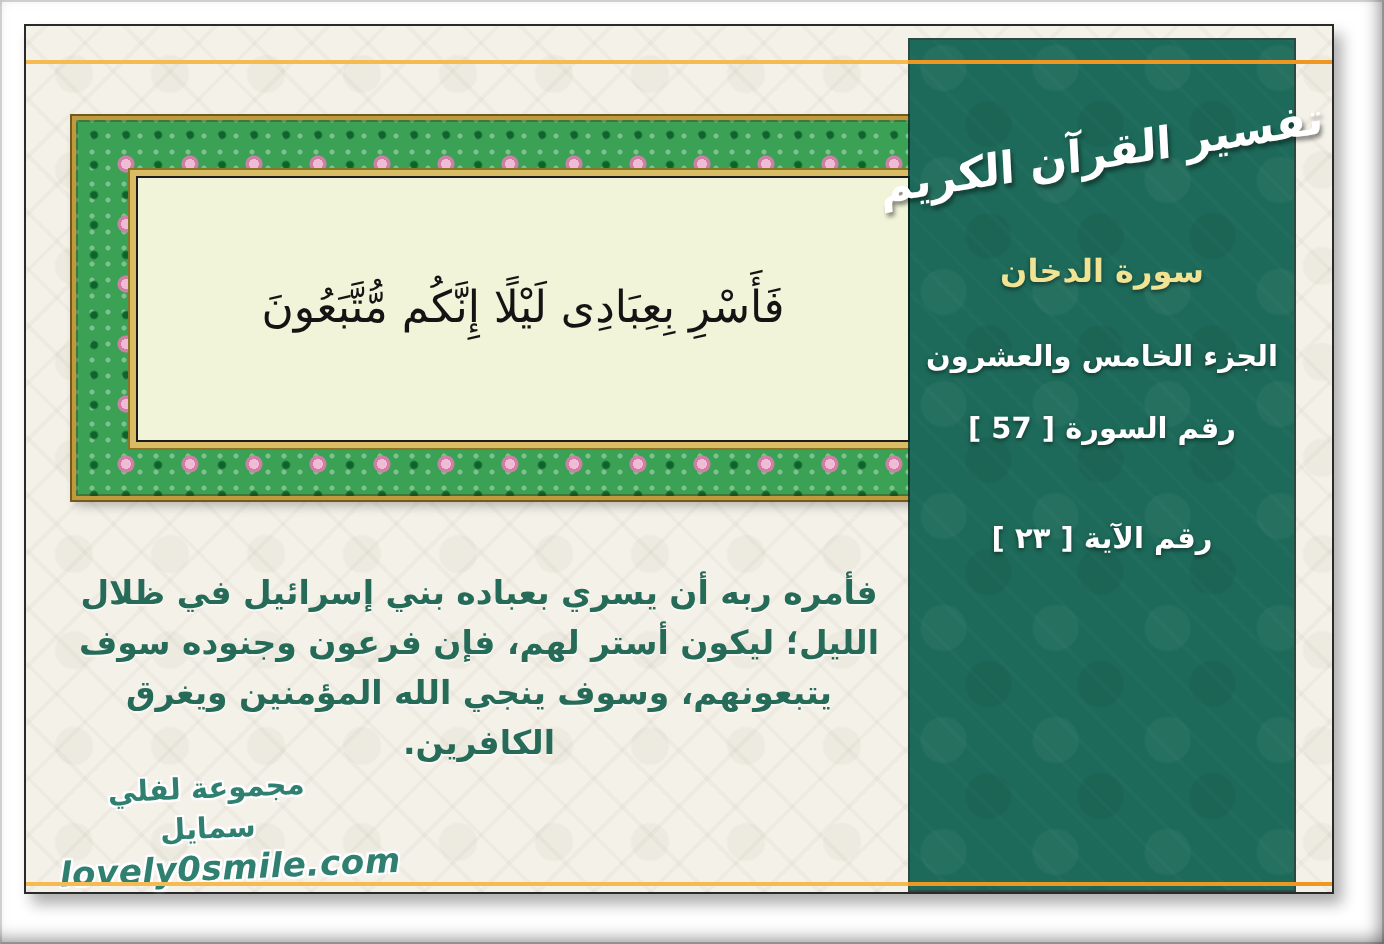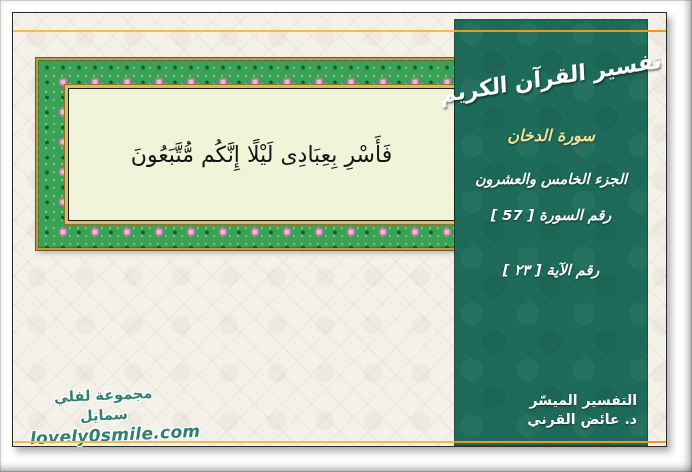--- a/index.html
+++ b/index.html
@@ -99,21 +99,20 @@
     direction:rtl;color:#ffffff;font-size:22px;font-weight:bold;
     transform:rotate(-9deg) skewX(-6deg);
     text-shadow:1px 2px 2px rgba(0,0,0,0.45);
     white-space:nowrap;
   }
   .p-line{
     position:absolute;left:0;right:0;text-align:center;direction:rtl;
     color:#ffffff;font-weight:bold;
     text-shadow:0 1px 2px rgba(0,0,0,0.5);
     white-space:nowrap;
-    font-style:italic;
   }
   .p-surah{top:106px;font-size:16px;color:var(--surah-name-yellow,#f0e494);}
   .p-juz{top:151px;font-size:14.5px;}
   .p-snum{top:187px;font-size:14.5px;}
   .p-anum{top:229px;font-size:14.5px;margin-top:13px;}
   .p-credit{
     position:absolute;right:10px;left:8px;bottom:16px;
     direction:rtl;text-align:right;color:#ffffff;
     font-size:14px;font-weight:bold;line-height:19px;
     text-shadow:0 1px 2px rgba(0,0,0,0.5);
@@ -127,32 +126,29 @@
 
     <div class="rule rule-top"></div>
     <div class="rule rule-bottom"></div>
 
     <div class="verse-frame">
       <div class="verse-box">
         <div class="verse-text" dir="rtl">فَأَسْرِ بِعِبَادِى لَيْلًا إِنَّكُم مُّتَّبَعُونَ</div>
       </div>
     </div>
 
+    <div class="tafsir" dir="rtl">فأمره ربه أن يسري بعباده بني إسرائيل في ظلال الليل؛ ليكون أستر لهم، فإن فرعون وجنوده سوف يتبعونهم، وسوف ينجي الله المؤمنين ويغرق الكافرين.</div>
 
     <div class="watermark">
       <div class="wm-ar" dir="rtl">مجموعة لفلي سمايل</div>
       <div class="wm-en">lovely0smile.com</div>
     </div>
 
     <div class="panel">
       <div class="panel-title" dir="rtl">تفسير القرآن الكريم</div>
       <div class="p-line p-surah" dir="rtl">سورة الدخان</div>
       <div class="p-line p-juz" dir="rtl">الجزء الخامس والعشرون</div>
       <div class="p-line p-snum" dir="rtl">رقم السورة [ 57 ]</div>
       <div class="p-line p-anum" dir="rtl">رقم الآية [ ٢٣ ]</div>
-      <div class="p-credit">
-        <div>التفسير الميسّر</div>
-        <div>د. عائض القرني</div>
-      </div>
     </div>
 
   </div>
 </div>
 
 </body></html>

